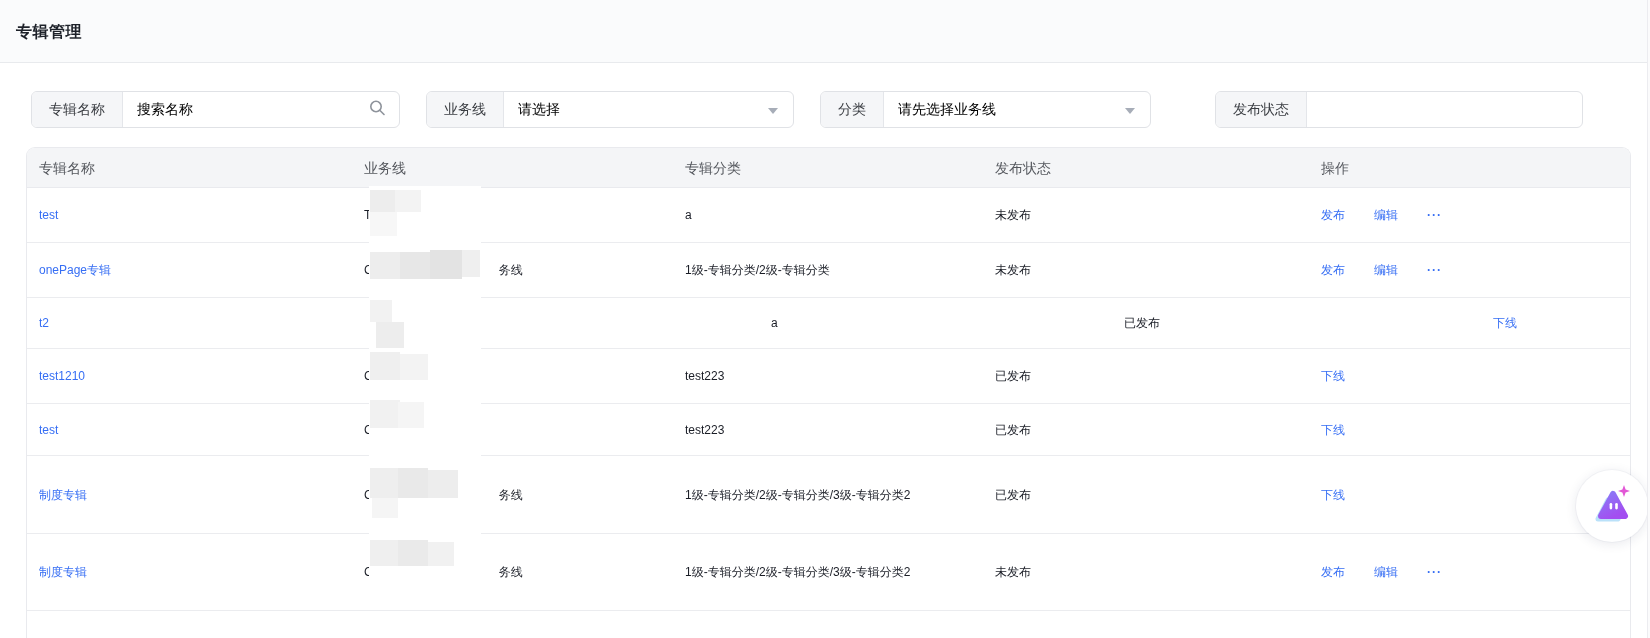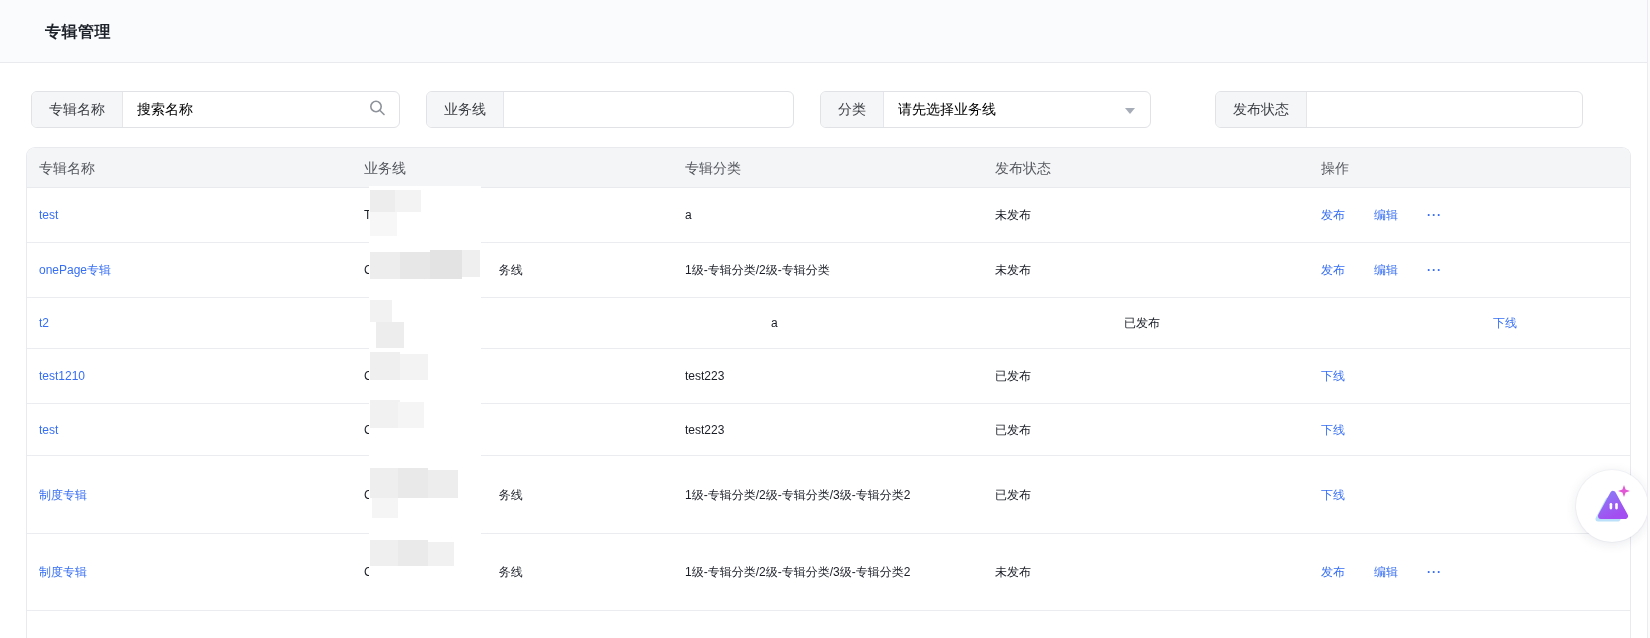--- a/index.html
+++ b/index.html
@@ -2,21 +2,21 @@
 <html><head>
 <meta charset="utf-8">
 <style>
   * { margin:0; padding:0; box-sizing:border-box; }
   body { background:#fff; font-family:"Liberation Sans","DejaVu Sans",sans-serif; }
   #app { position:relative; width:1650px; height:638px; background:#fff; overflow:hidden; }
 
   
   .titlebar { position:absolute; left:0; top:0; width:1650px; height:63px;
     background:#fafbfc; border-bottom:1px solid #e8eaed; }
-  .titlebar h1 { position:absolute; left:45px; top:22px; font-size:16px; font-weight:600;
+  .titlebar h1 { position:absolute; left:16px; top:22px; font-size:16px; font-weight:600;
     color:#1d2129; letter-spacing:.5px; }
 
   
   .filters { position:absolute; top:91px; left:0; width:1650px; height:37px; }
   .fgroup { position:absolute; top:0; height:37px; border:1px solid #e0e2e6; border-radius:6px;
     display:flex; align-items:stretch; background:#fff; overflow:hidden; }
   .fgroup .flabel { background:#f5f6f8; border-right:1px solid #e4e6ea; display:flex;
     align-items:center; padding:0 17px; font-size:14px; color:#3a3d42; white-space:nowrap; }
   .fgroup .fvalue { position:relative; flex:1; display:flex; align-items:center;
     padding:0 34px 0 14px; }
@@ -79,20 +79,24 @@
           <svg width="17" height="17" viewBox="0 0 17 17">
             <circle cx="7" cy="7" r="5.2" fill="none" stroke="#8e939b" stroke-width="1.6"></circle>
             <line x1="11" y1="11" x2="15" y2="15" stroke="#8e939b" stroke-width="1.6" stroke-linecap="round"></line>
           </svg>
         </span>
       </div>
     </div>
 
     <div class="fgroup g2">
       <div class="flabel">业务线</div>
+      <div class="fvalue">
+        <span class="placeholder">请选择</span>
+        <span class="caret"></span>
+      </div>
     </div>
 
     <div class="fgroup g3">
       <div class="flabel">分类</div>
       <div class="fvalue">
         <span class="placeholder">请先选择业务线</span>
         <span class="caret"></span>
       </div>
     </div>
 

